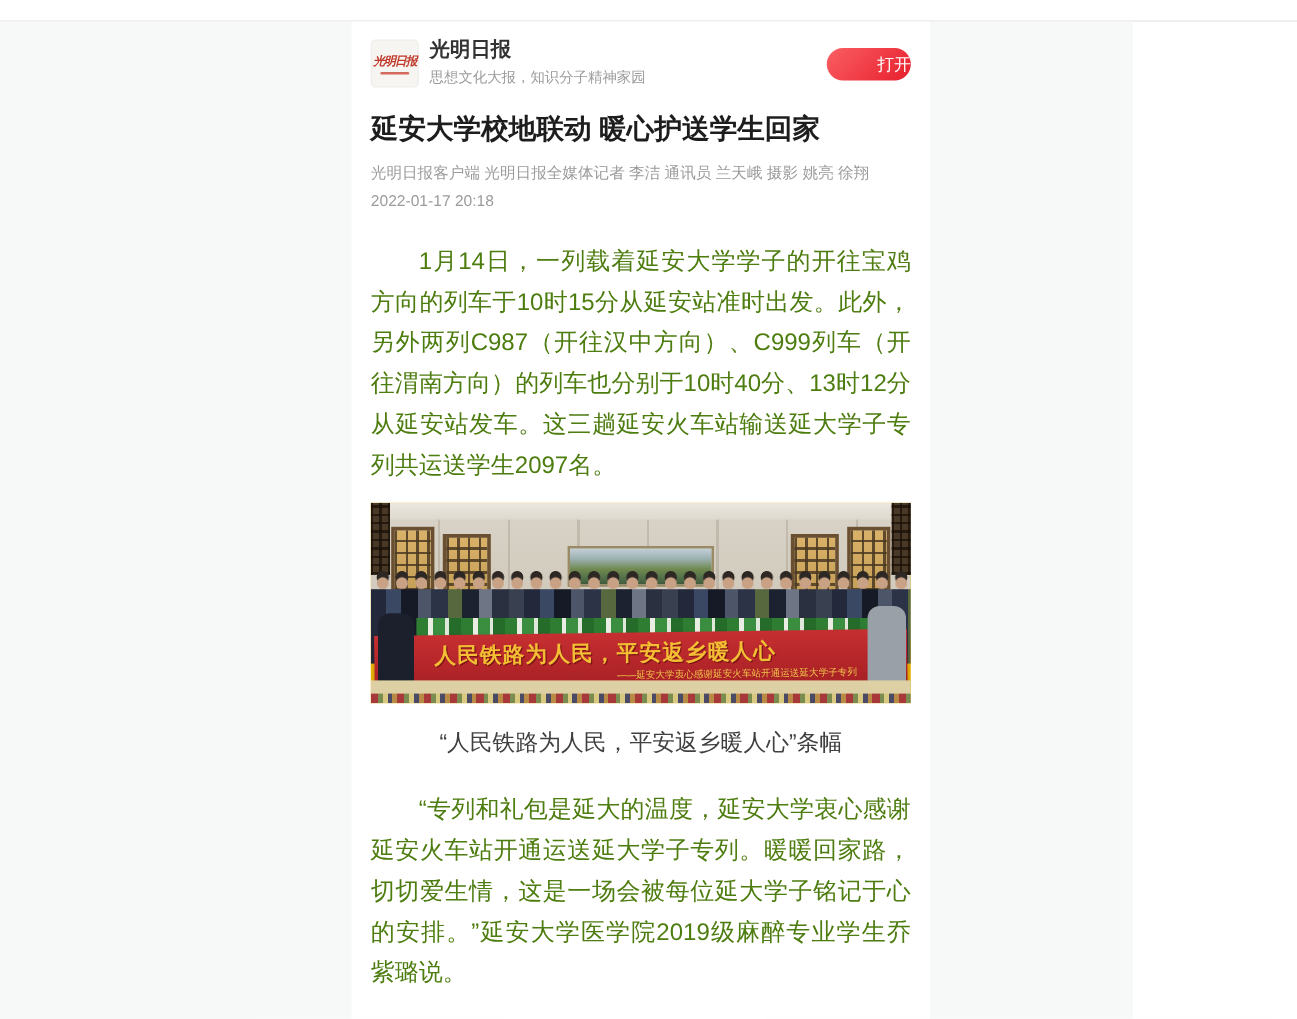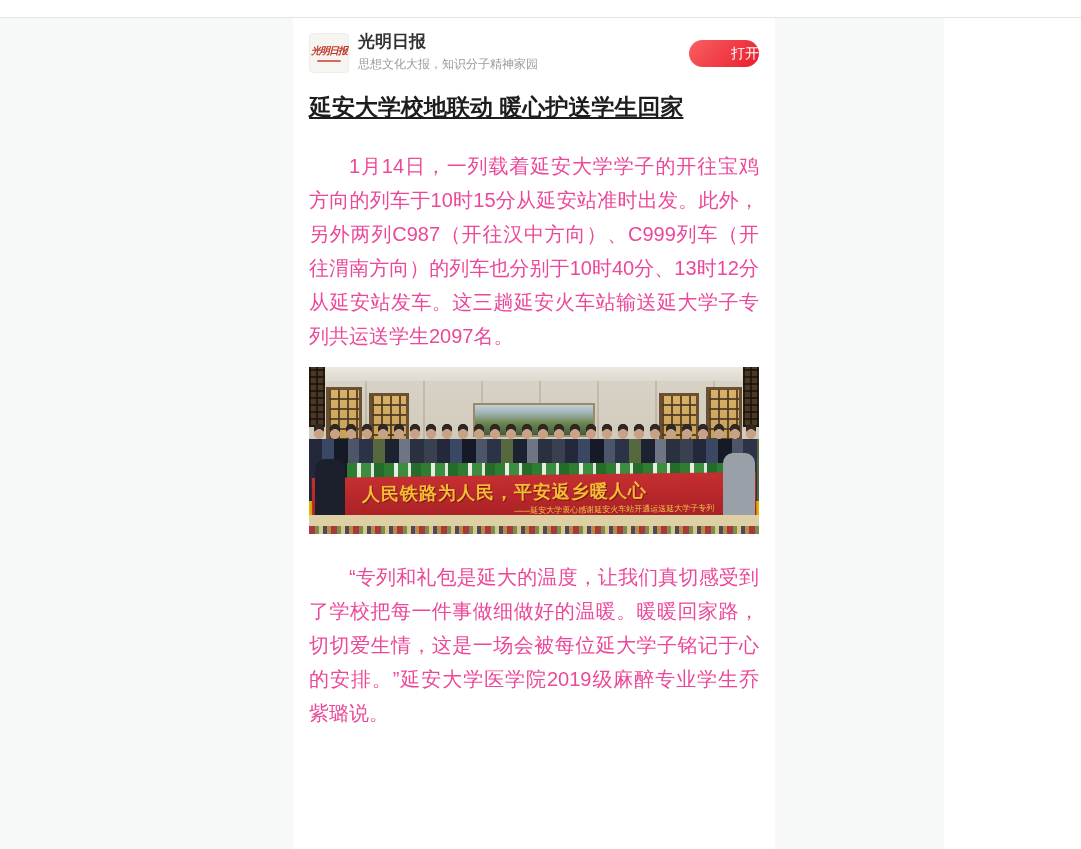--- a/index.html
+++ b/index.html
@@ -26,24 +26,24 @@
   .logo-bar{width:24px;height:2px;background:#d46a5e;margin-top:2px;border-radius:1px;}
   .hdr-txt{margin-left:9px;}
   .app-name{font-size:17px;font-weight:bold;color:#333;line-height:1.1;}
   .tagline{font-size:12px;color:#9b9b9b;margin-top:4px;}
   .open-btn{
     margin-left:auto;width:70px;height:27px;border:none;border-radius:14px;cursor:pointer;
     background:linear-gradient(135deg,#fa5f63,#e71f2d);color:#fff;font-size:14px;line-height:27px;
     text-align:right;padding:0;font-family:inherit;
   }
   
-  .title{font-size:23px;font-weight:700;color:#1d1d1d;line-height:1.35;margin:16px 0 11px 0;text-decoration:underline;}
+  .title{font-size:23px;font-weight:700;color:#1d1d1d;line-height:1.35;margin:16px 0 11px 0;}
   .byline{font-size:13px;color:#9b9b9b;line-height:1.5;}
   .date{font-size:13px;color:#9b9b9b;margin-top:6px;}
-  .body-p{font-size:20px;line-height:34px;color:#ec4899;text-align:justify;text-indent:2em;margin:26px 0 0 0;}
+  .body-p{font-size:20px;line-height:34px;color:#4d7c0f;text-align:justify;text-indent:2em;margin:26px 0 0 0;}
   .caption{font-size:19px;color:#404040;text-align:center;margin:20px 0 0 0;}
 
   
   .photo{position:relative;width:450px;height:167px;margin:14px auto 0 auto;overflow:hidden;background:#eab308;}
   .ceiling{position:absolute;left:0;top:0;width:100%;height:16px;background:linear-gradient(#ece8e0,#dcd6ca);}
   .wall{position:absolute;left:0;top:14px;width:100%;height:100px;
     background:
       repeating-linear-gradient(90deg,transparent 0 56px,rgba(120,105,85,.22) 56px 58px),
       linear-gradient(#d8d2c6,#ccc5b7);}
   .corner-panel{position:absolute;top:0;width:16px;height:60px;
@@ -105,20 +105,22 @@
         <span class="logo-bar"></span>
       </div>
       <div class="hdr-txt">
         <div class="app-name">光明日报</div>
         <div class="tagline">思想文化大报，知识分子精神家园</div>
       </div>
       <button class="open-btn">打开</button>
     </div>
 
     <h1 class="title">延安大学校地联动 暖心护送学生回家</h1>
+    <div class="byline">光明日报客户端 光明日报全媒体记者 李洁 通讯员 兰天峨 摄影 姚亮 徐翔</div>
+    <div class="date">2022-01-17 20:18</div>
 
     <p class="body-p">1月14日，一列载着延安大学学子的开往宝鸡方向的列车于10时15分从延安站准时出发。此外，另外两列C987（开往汉中方向）、C999列车（开往渭南方向）的列车也分别于10时40分、13时12分从延安站发车。这三趟延安火车站输送延大学子专列共运送学生2097名。</p>
 
     <div class="photo">
       <div class="ceiling"></div>
       <div class="wall"></div>
       <div class="corner-panel corner-left"></div>
       <div class="corner-panel corner-right"></div>
       <div class="winpane win-l1"></div>
       <div class="winpane win-l2"></div>
@@ -132,17 +134,18 @@
         <div class="banner-l1">人民铁路为人民，平安返乡暖人心</div>
         <div class="banner-l2">——延安大学衷心感谢延安火车站开通运送延大学子专列</div>
       </div>
       <div class="kneeler kneel-left"></div>
       <div class="kneeler kneel-right"></div>
       <div class="carpet">
         <div class="carpet-border"></div>
       </div>
     </div>
 
+    <p class="caption">“人民铁路为人民，平安返乡暖人心”条幅</p>
 
-    <p class="body-p">“专列和礼包是延大的温度，让我们真切感受到了学校把每一件事做细做好的温暖。暖暖回家路，切切爱生情，这是一场会被每位延大学子铭记于心的安排。”延安大学医学院2019级麻醉专业学生乔紫璐说。</p>
+    <p class="body-p">“专列和礼包是延大的温度，延安大学衷心感谢延安火车站开通运送延大学子专列。暖暖回家路，切切爱生情，这是一场会被每位延大学子铭记于心的安排。”延安大学医学院2019级麻醉专业学生乔紫璐说。</p>
 
   </div>
 </div>
 
 </body></html>

